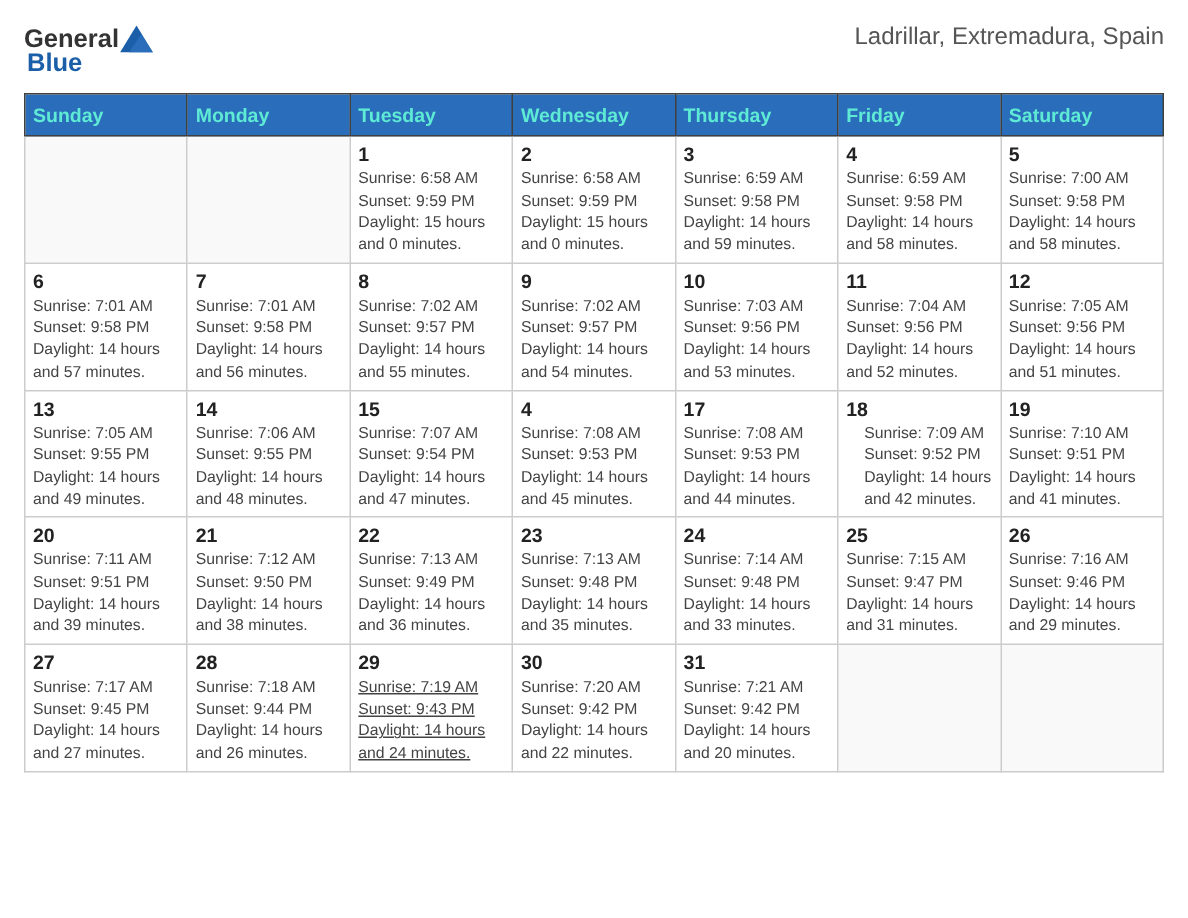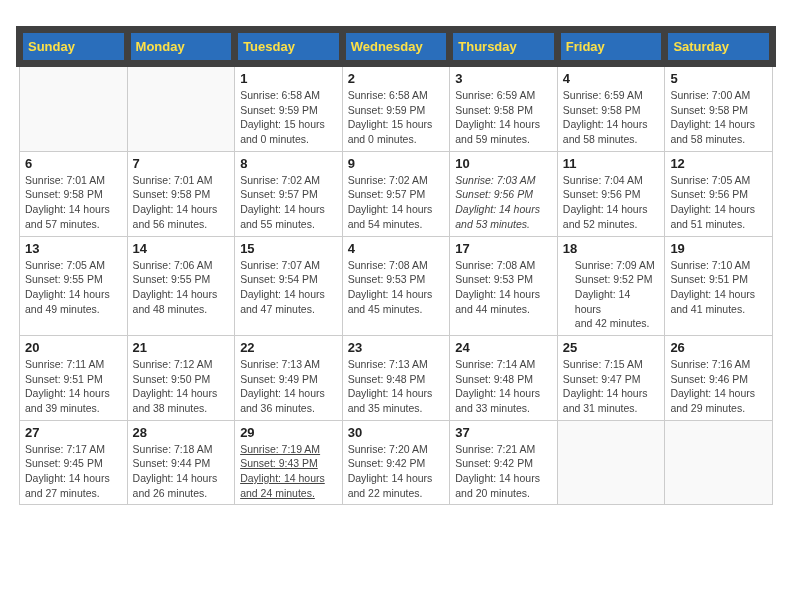--- a/index.html
+++ b/index.html
@@ -34,26 +34,26 @@
       color: #555;
       font-weight: normal;
     }
     .calendar {
       width: 100%;
       border-collapse: collapse;
       font-size: 11px;
     }
     .calendar thead tr th {
       background-color: #2a6ebb;
-      color: #fde047;
+      color: #5eead4;
       padding: 6px 5px;
       text-align: left;
       font-size: 13px;
       font-weight: bold;
-      border: 7px solid #404040;
+      border: 1px solid #404040;
     }
     .calendar tbody tr td {
       border: 1px solid #ccc;
       vertical-align: top;
       padding: 4px 5px;
       width: calc(100% / 7);
       min-height: 80px;
       background: #fff;
     }
     .calendar tbody tr td.empty {
@@ -69,21 +69,34 @@
     .day-info {
       color: #444;
       font-size: 10.5px;
       line-height: 1.4;
     }
   </style>
 </head>
 <body>
 
 <div class="header">
+  <div class="logo">
+    <div style="display:flex;flex-direction:column;align-items:flex-start;">
+      <div style="display:flex;align-items:center;">
+        <span style="font-size:17px;font-weight:bold;color:#333;">General</span>
+        <svg width="22" height="18" viewBox="0 0 22 18" style="margin:0 1px;">
+          <polygon points="0,18 11,0 22,18" fill="#1a5fa8"></polygon>
+          <polygon points="6,18 14,6 22,18" fill="#2a6ebb"></polygon>
+        </svg>
+      </div>
+      <span style="font-size:17px;font-weight:bold;color:#1a5fa8;margin-top:-4px;margin-left:2px;">Blue</span>
+    </div>
+  </div>
   <div class="title-block">
+    <h2>Ladrillar, Extremadura, Spain</h2>
   </div>
 </div>
 
 <table class="calendar">
   <thead>
     <tr>
     <th>Sunday</th>
         <th>Monday</th>
         <th>Tuesday</th>
         <th>Wednesday</th>
@@ -156,21 +169,21 @@
         </td>
         <td>
           <span class="day-number">9</span>
           <div class="day-info" style="white-space: pre-line;">Sunrise: 7:02 AM
 Sunset: 9:57 PM
 Daylight: 14 hours
 and 54 minutes.</div>
         </td>
         <td>
           <span class="day-number">10</span>
-          <div class="day-info" style="white-space: pre-line; font-style: italic;">Sunrise: 7:03 AM
+          <div class="day-info" style="white-space: pre-line;">Sunrise: 7:03 AM
 Sunset: 9:56 PM
 Daylight: 14 hours
 and 53 minutes.</div>
         </td>
         <td>
           <span class="day-number">11</span>
           <div class="day-info" style="white-space: pre-line;">Sunrise: 7:04 AM
 Sunset: 9:56 PM
 Daylight: 14 hours
 and 52 minutes.</div>
@@ -308,21 +321,21 @@
 and 24 minutes.</div>
         </td>
         <td>
           <span class="day-number">30</span>
           <div class="day-info" style="white-space: pre-line;">Sunrise: 7:20 AM
 Sunset: 9:42 PM
 Daylight: 14 hours
 and 22 minutes.</div>
         </td>
         <td>
-          <span class="day-number">37</span>
+          <span class="day-number">31</span>
           <div class="day-info" style="white-space: pre-line;">Sunrise: 7:21 AM
 Sunset: 9:42 PM
 Daylight: 14 hours
 and 20 minutes.</div>
         </td>
         <td class="empty"></td>
         <td class="empty"></td>
       </tr>
     </tbody>
 </table>

